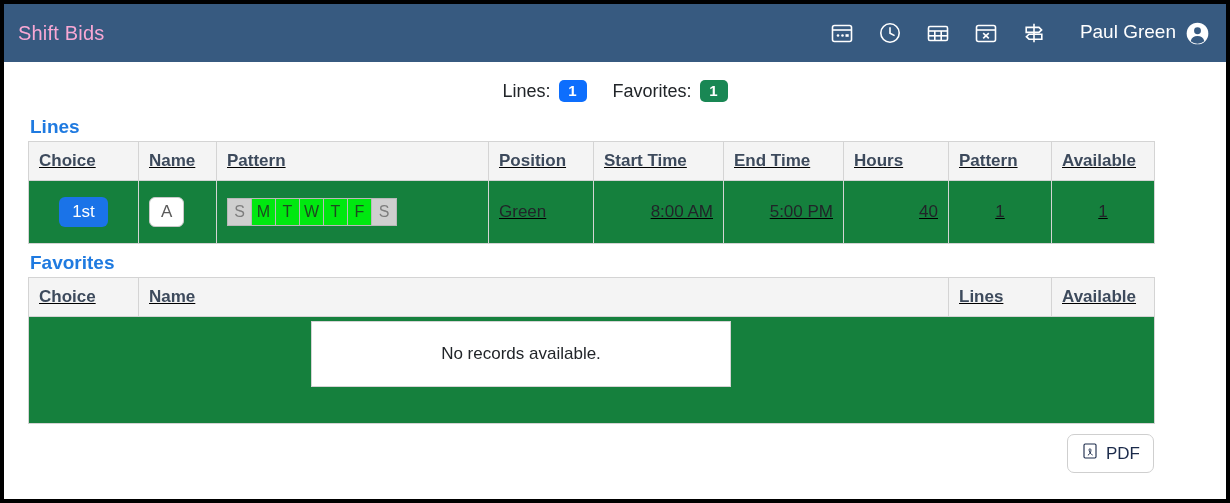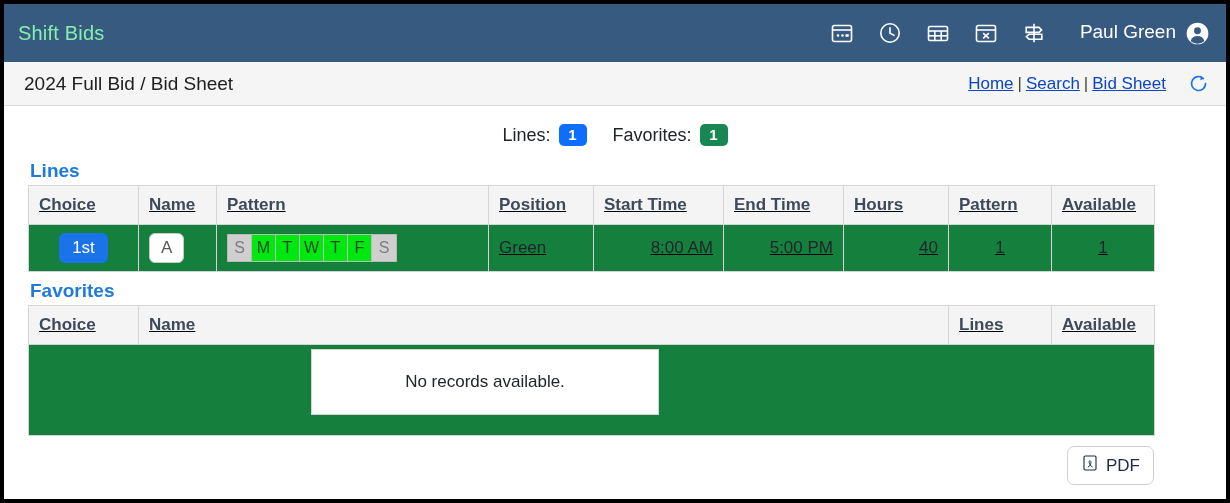--- a/index.html
+++ b/index.html
@@ -28,21 +28,21 @@
   
   #navbar {
     height: 58px;
     background: #375a80;
     display: flex;
     align-items: center;
     padding: 0 16px 0 14px;
     box-sizing: border-box;
   }
   #navbar-brand {
-    color: #86efac;
+    color: #f9a8d4;
     font-size: 20px;
     letter-spacing: .2px;
     white-space: nowrap;
   }
   #navbar-spacer { flex: 1 1 auto; }
   .nav-icon {
     width: 30px;
     height: 30px;
     margin: 0 9px;
     display: flex;
@@ -162,21 +162,21 @@
     font-size: 17px;
     font-weight: bold;
     padding: 9px 10px;
     text-align: left;
     white-space: nowrap;
   }
   table.grid td {
     border: 1px solid #d4d4d4;
     font-size: 17px;
     color: #212529;
-    padding: 8px 10px;
+    padding: 16px 10px;
     vertical-align: middle;
     white-space: nowrap;
   }
   .ta-right { text-align: right; }
   .ta-center { text-align: center; }
 
   
   .choice-btn {
     display: inline-block;
     background: #1a73e8;
@@ -230,21 +230,21 @@
   
   .empty-wrap {
     padding: 0;
     height: 74px;
     position: relative;
   }
   .empty-box {
     position: absolute;
     left: 282px;
     top: 4px;
-    width: 348px;
+    width: 420px;
     height: 66px;
     border: 1px solid #d4d4d4;
     display: flex;
     align-items: center;
     justify-content: center;
     font-size: 17px;
     color: #212529;
     box-sizing: border-box;
     background: #fff;
   }
@@ -333,33 +333,20 @@
       <span id="navbar-user-avatar">
         <svg width="25" height="25" viewBox="0 0 24 24">
           <circle cx="12" cy="12" r="10.4" fill="#ffffff"></circle>
           <circle cx="12" cy="9.3" r="3.3" fill="#375a80"></circle>
           <path d="M5.4 19.4a6.9 6.9 0 0 1 13.2 0 10.4 10.4 0 0 1-13.2 0Z" fill="#375a80"></path>
         </svg>
       </span>
     </div>
   </div>
 
-  <div id="subheader">
-    <div id="subheader-title">2024 Full Bid / Bid Sheet</div>
-    <div id="subheader-spacer"></div>
-    <div id="breadcrumb-links">
-      <a>Home</a><span class="crumb-sep">|</span><a>Search</a><span class="crumb-sep">|</span><a>Bid Sheet</a>
-    </div>
-    <div id="refresh-button">
-      <svg width="21" height="21" viewBox="0 0 24 24" fill="none" stroke="#1a73e8" stroke-width="1.9" stroke-linecap="round">
-        <path d="M20 12a8 8 0 1 1-2.4-5.7"></path>
-        <polyline points="14.4,3.2 18.2,6.6 14.2,8.2" fill="#1a73e8" stroke="none"></polyline>
-      </svg>
-    </div>
-  </div>
 
   <div id="content">
 
     <div id="summary-row">
       <span class="summary-label">Lines:</span>
       <span class="badge badge-blue">1</span>
       <span class="summary-gap"></span>
       <span class="summary-label">Favorites:</span>
       <span class="badge badge-green">1</span>
     </div>

